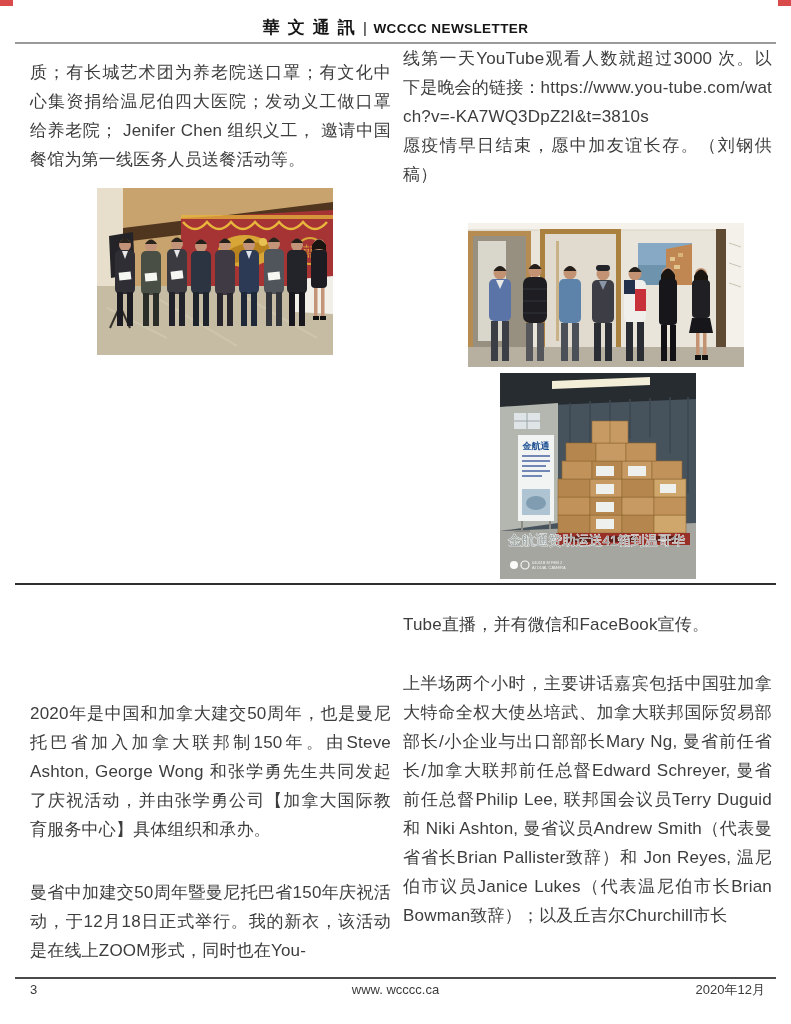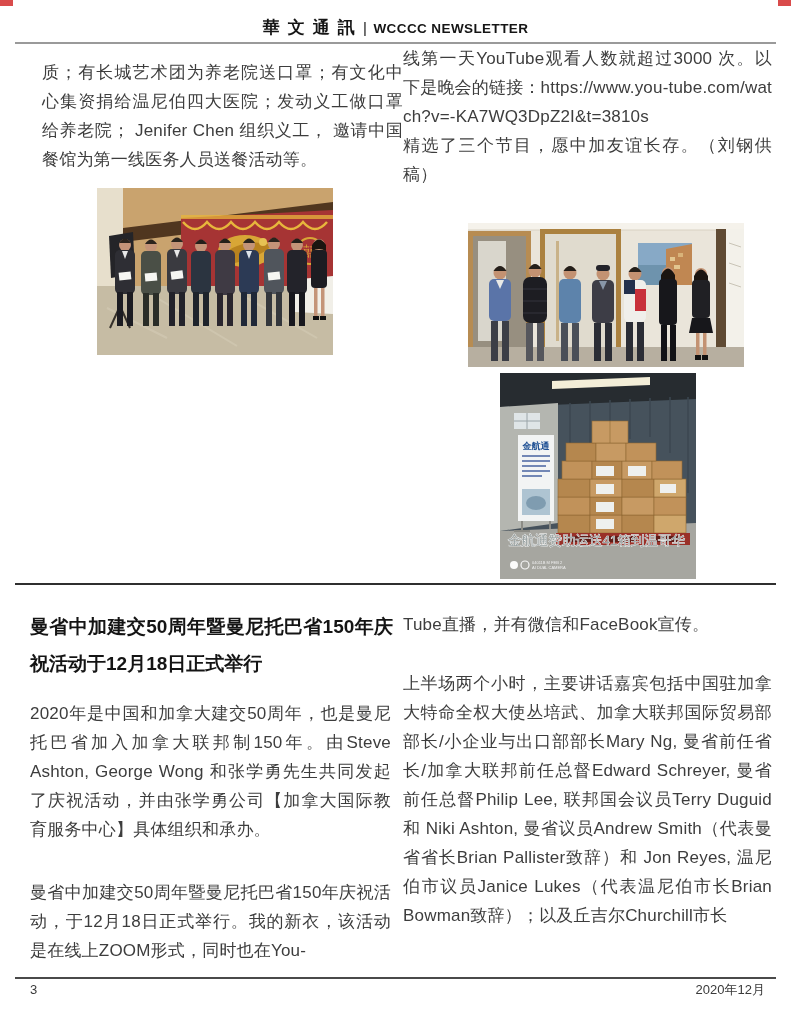--- a/index.html
+++ b/index.html
@@ -12,21 +12,21 @@
   .masthead .zh{font-family:"DejaVu Serif","Liberation Serif",serif;font-weight:700;
         font-size:17px;letter-spacing:8px;color:#151515;}
   .masthead .sep{font-size:15px;color:#151515;margin:0 2px 0 -4px;}
   .masthead .en{font-weight:700;font-size:13.5px;letter-spacing:0.4px;color:#151515;}
   .rule{position:absolute;left:15px;width:761px;}
   .rule-header{top:42px;height:2px;background:#9a9a9a;}
   .rule-section{top:583px;height:2px;background:#2f2f2f;}
   .rule-footer{top:977px;height:2px;background:#4a4a4a;}
   .para{position:absolute;margin:0;font-size:17px;line-height:29px;text-align:justify;
         letter-spacing:0.2px;}
-  #p-top-left-1{left:30px;top:58px;width:361px;margin-left:12px;}
+  #p-top-left-1{left:30px;top:58px;width:361px;}
   #p-top-left-2{left:30px;top:364px;width:361px;}
   #p-top-right{left:403px;top:44px;width:369px;word-break:break-all;}
   #p-bottom-left-1{left:30px;top:699px;width:361px;}
   #p-bottom-left-2{left:30px;top:878px;width:361px;}
   #p-bottom-right-1{left:403px;top:610px;width:369px;}
   #p-bottom-right-2{left:403px;top:669px;width:369px;}
   .heading{position:absolute;left:30px;top:608px;width:363px;margin:0;
         font-size:19px;line-height:37px;font-weight:700;color:#141414;text-align:justify;}
   figure{position:absolute;margin:0;line-height:0;}
   #fig-banquet{left:97px;top:188px;}
@@ -151,21 +151,21 @@
             <rect x="-6" y="128" width="6" height="4" fill="#111"></rect>
             <rect x="1" y="128" width="6" height="4" fill="#111"></rect>
           </g>
       </g>
     </svg>
   </figure>
 
 
   <p class="para" id="p-top-right">
     <span style="display:block">线第一天YouTube观看人数就超过3000 次。以下是晚会的链接：https://www.you-tube.com/watch?v=-KA7WQ3DpZ2I&amp;t=3810s</span>
-    <span style="display:block">精选了三个节目，愿中加友谊长存。（刘钢供稿）</span>
+    <span style="display:block">愿疫情早日结束，愿中加友谊长存。（刘钢供稿）</span>
   </p>
 
   <figure id="fig-office">
     <svg width="276" height="144" viewBox="0 0 276 144">
       <rect width="276" height="144" fill="#eae5da"></rect>
       <rect width="276" height="7" fill="#f5f2eb"></rect>
       <line x1="0" y1="7" x2="276" y2="7" stroke="#d8d2c2" stroke-width="1"></line>
       <g>
         <rect x="4" y="12" width="56" height="112" fill="#978f80"></rect>
         <rect x="10" y="18" width="28" height="100" fill="#d9d6cc"></rect>
@@ -335,27 +335,27 @@
         <circle cx="14" cy="192" r="4" fill="#ffffff" opacity="0.95"></circle>
         <circle cx="25" cy="192" r="4" fill="none" stroke="#ffffff" stroke-width="1.2" opacity="0.9"></circle>
         <text x="32" y="191" font-size="4" fill="#f0f0f0">04011B M FEB 2</text>
         <text x="32" y="196" font-size="4" fill="#f0f0f0">AI DUAL CAMERA</text>
       </g>
     </svg>
   </figure>
 
   <div class="rule rule-section"></div>
 
-  <h2 class="heading">曼省中加建交50周年暨曼尼托巴省150年庆祝活动于12月18日正式举行</h2>
 
   <p class="para" id="p-bottom-left-1">2020年是中国和加拿大建交50周年，也是曼尼托巴省加入加拿大联邦制150年。由Steve Ashton, George Wong 和张学勇先生共同发起了庆祝活动，并由张学勇公司【加拿大国际教育服务中心】具体组织和承办。</p>
 
   <p class="para" id="p-bottom-left-2">曼省中加建交50周年暨曼尼托巴省150年庆祝活动，于12月18日正式举行。我的新衣，该活动是在线上ZOOM形式，同时也在You-</p>
 
   <p class="para" id="p-bottom-right-2">上半场两个小时，主要讲话嘉宾包括中国驻加拿大特命全权大使丛培武、加拿大联邦国际贸易部部长/小企业与出口部部长Mary Ng, 曼省前任省长/加拿大联邦前任总督Edward Schreyer, 曼省前任总督Philip Lee, 联邦国会议员Terry Duguid和 Niki Ashton, 曼省议员Andrew Smith（代表曼省省长Brian Pallister致辞）和 Jon Reyes, 温尼伯市议员Janice Lukes（代表温尼伯市长Brian Bowman致辞）；以及丘吉尔Churchill市长</p>
 
   <p class="para" id="p-bottom-right-1">Tube直播，并有微信和FaceBook宣传。</p>
 
   <div class="rule rule-footer"></div>
   <span class="footer-item" id="footer-page">3</span>
+  <span class="footer-item" id="footer-site">www. wcccc.ca</span>
   <span class="footer-item" id="footer-date">2020年12月</span>
 
 </div>
 
 </body></html>

